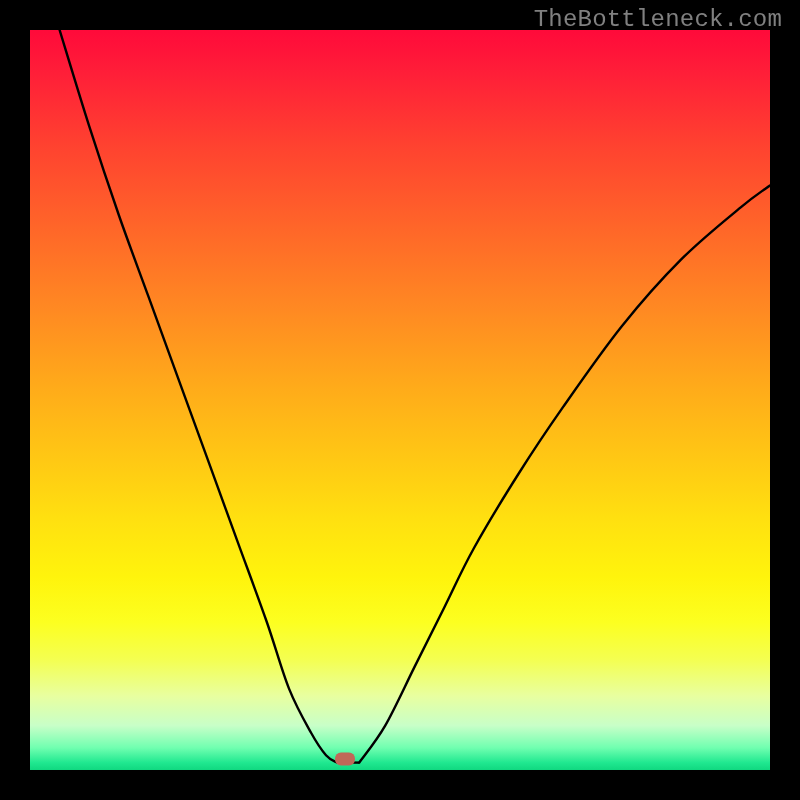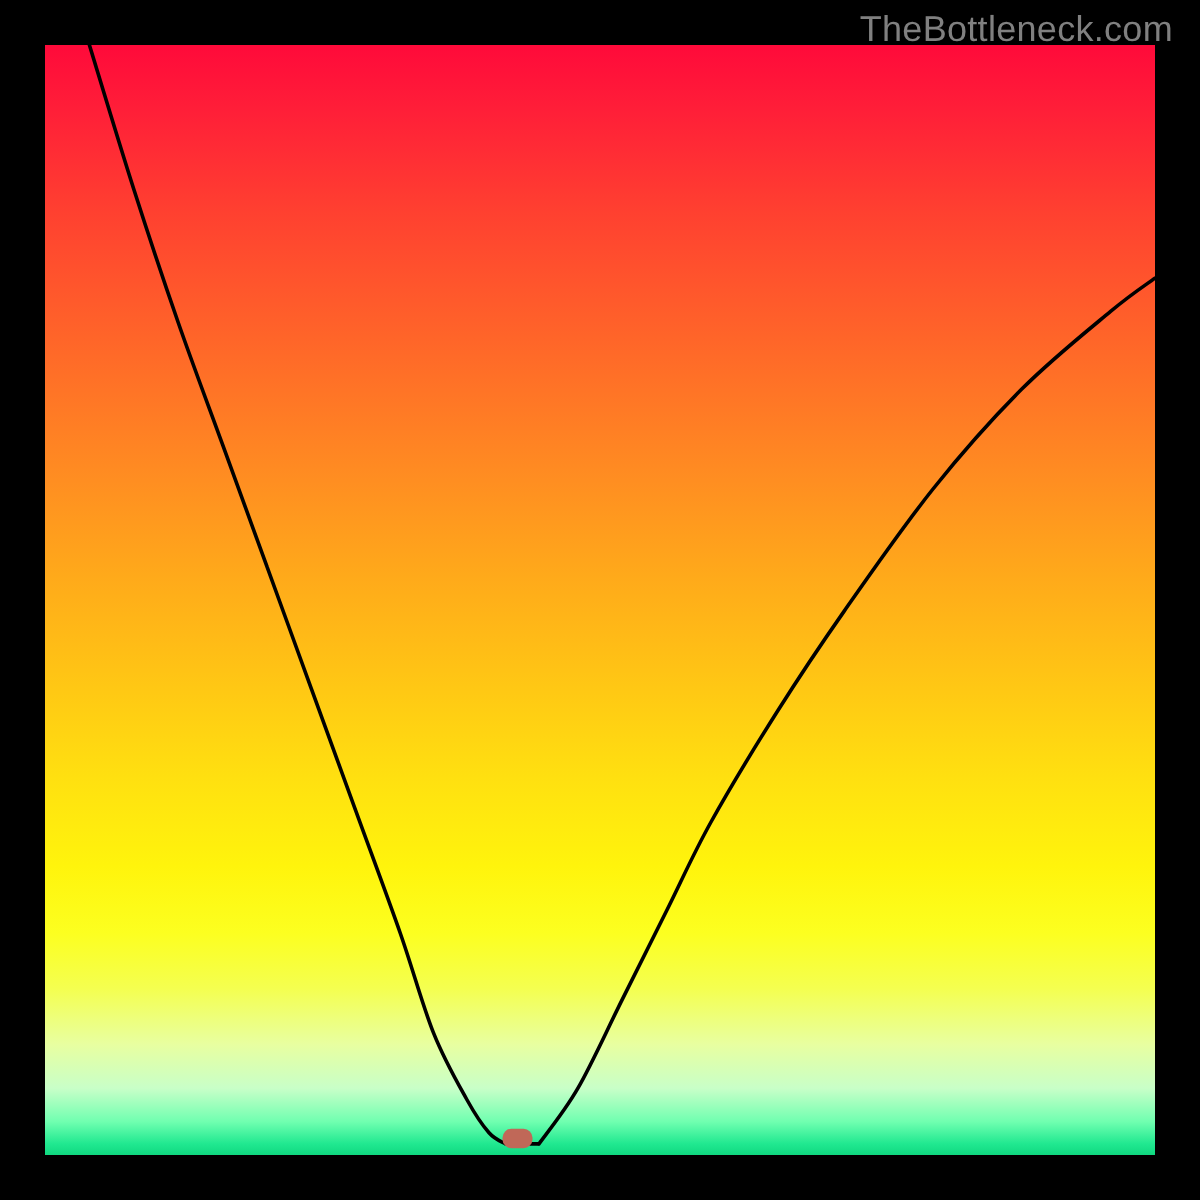--- a/index.html
+++ b/index.html
@@ -9,20 +9,21 @@
     height: 800px;
     background: #000;
     font-family: Arial, sans-serif;
     position: relative;
   }
   .container {
     width: 800px;
     height: 800px;
     position: relative;
     background: #000;
+    font-family: Liberation Mono, monospace;
   }
   .watermark {
     position: absolute;
     top: 6px;
     right: 18px;
     color: #808080;
     font-size: 24px;
     font-weight: 500;
     z-index: 10;
     letter-spacing: 0.2px;

